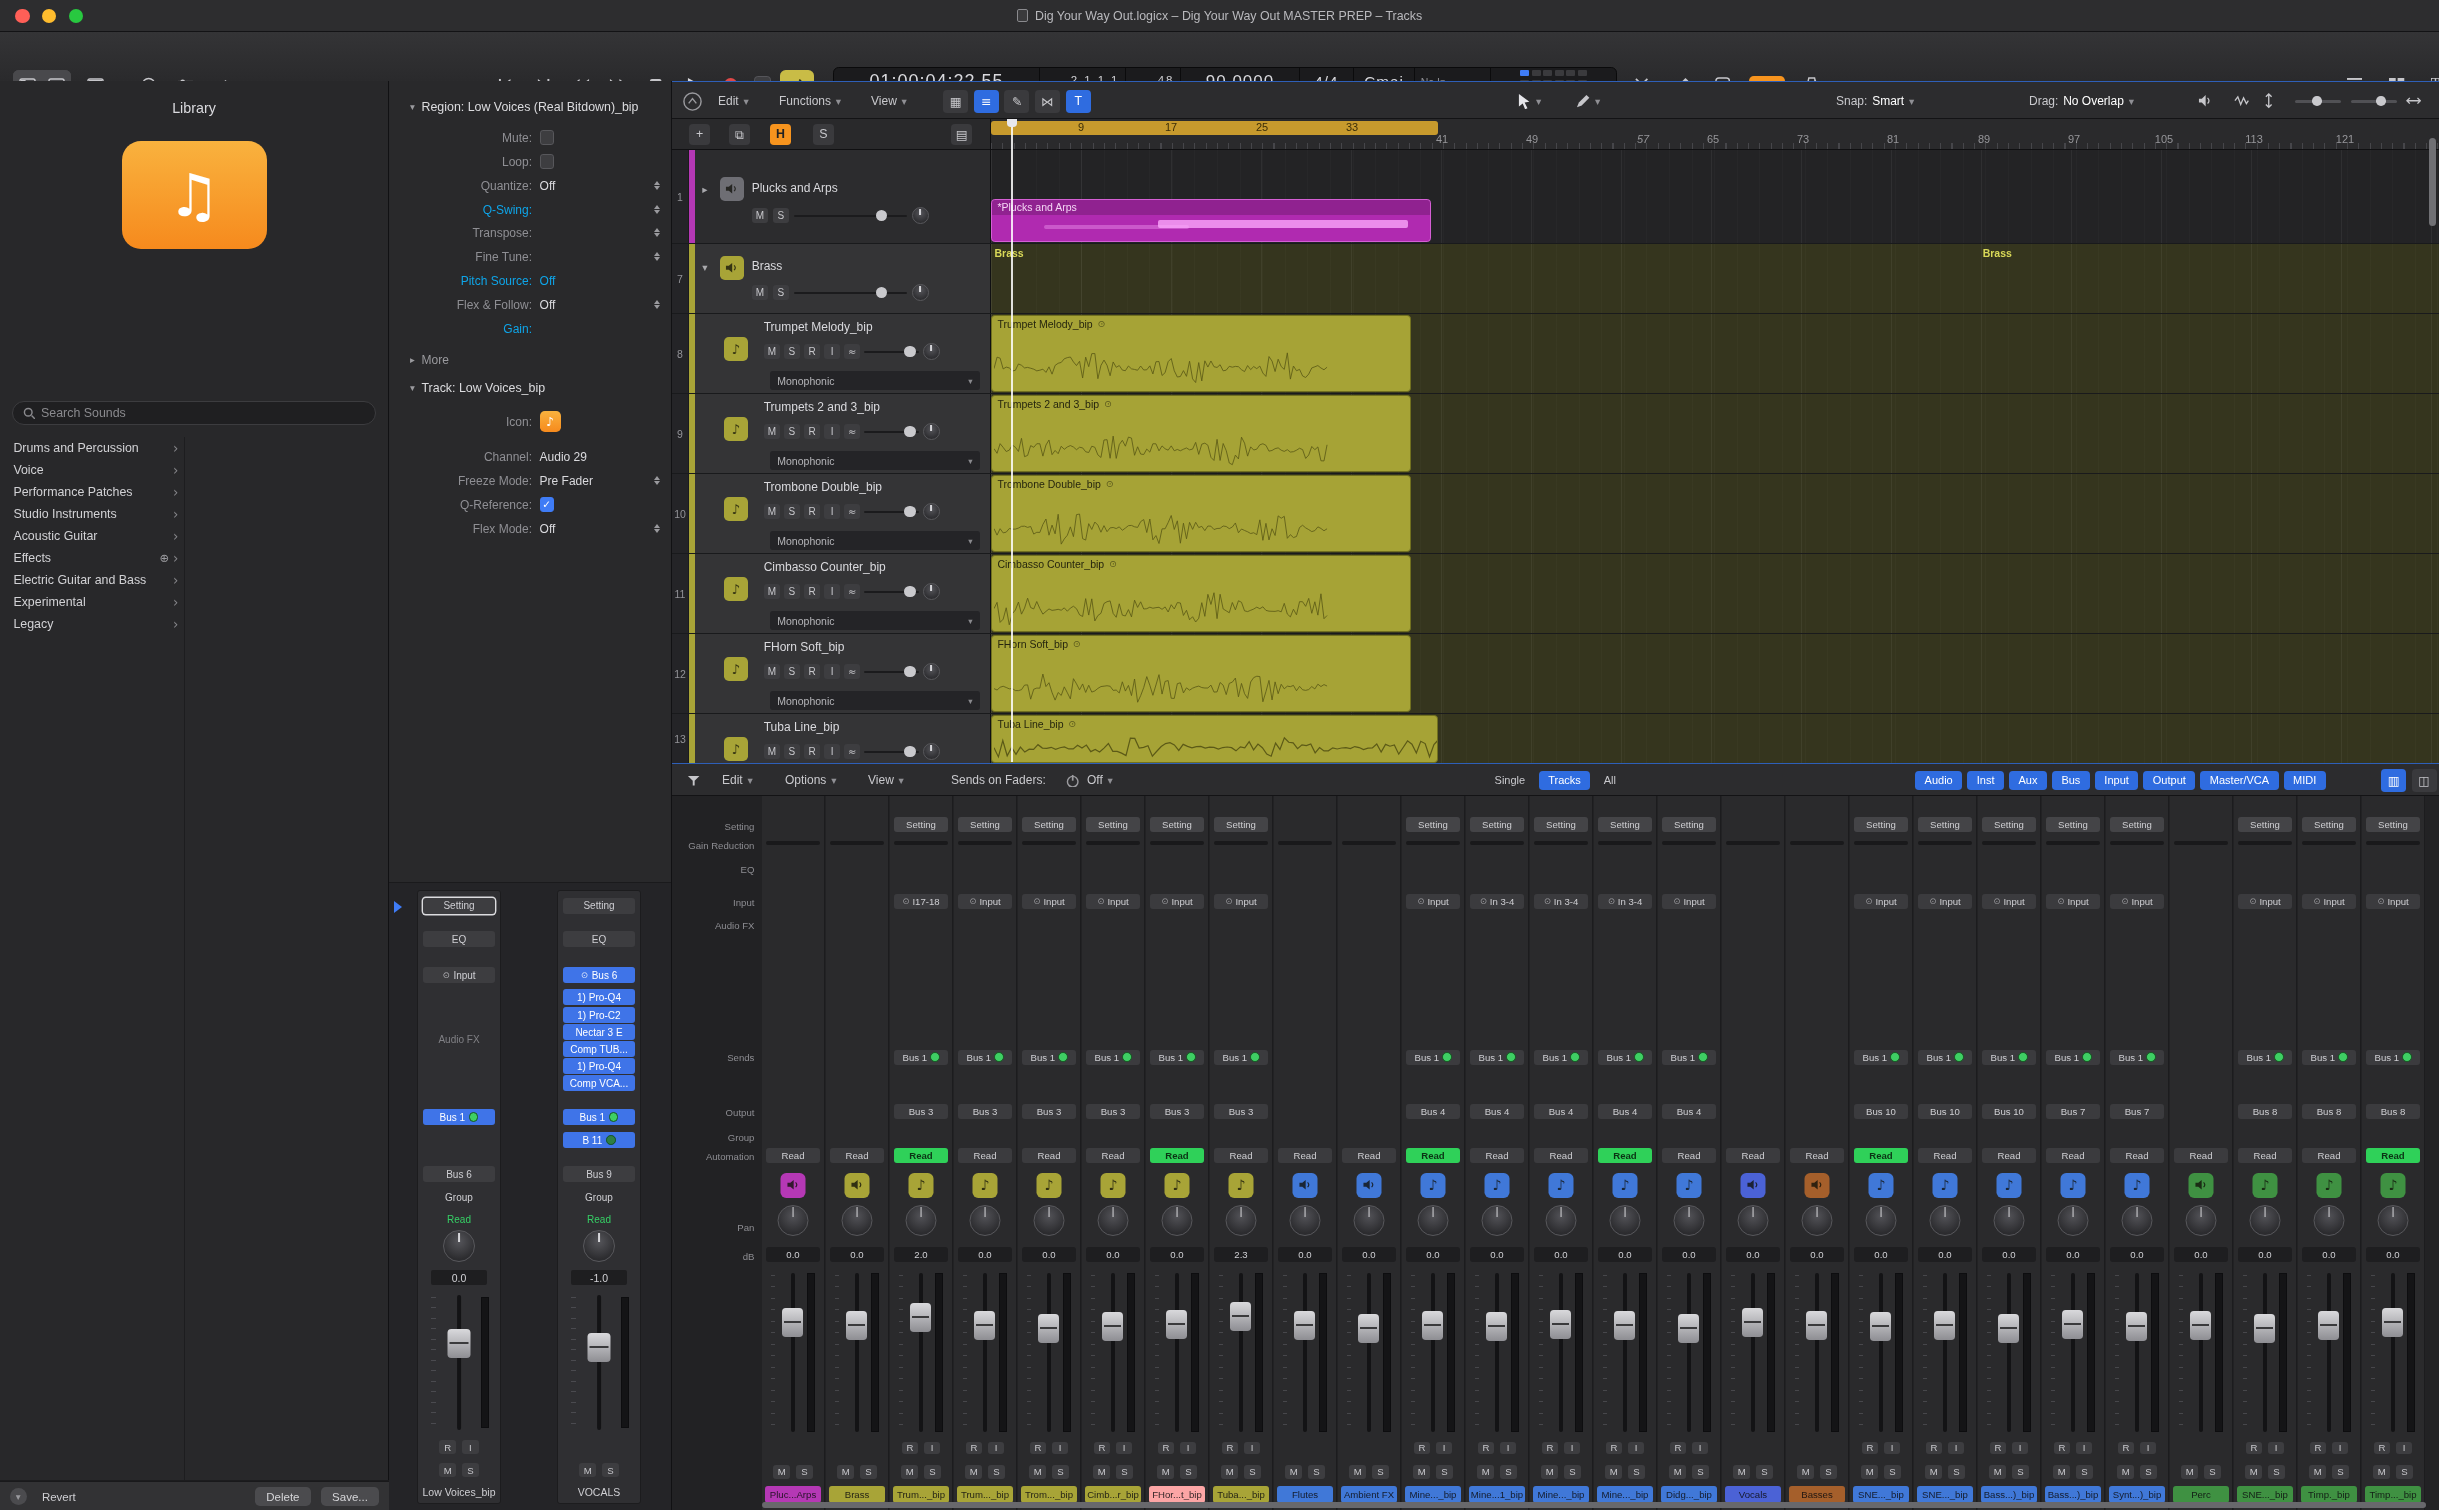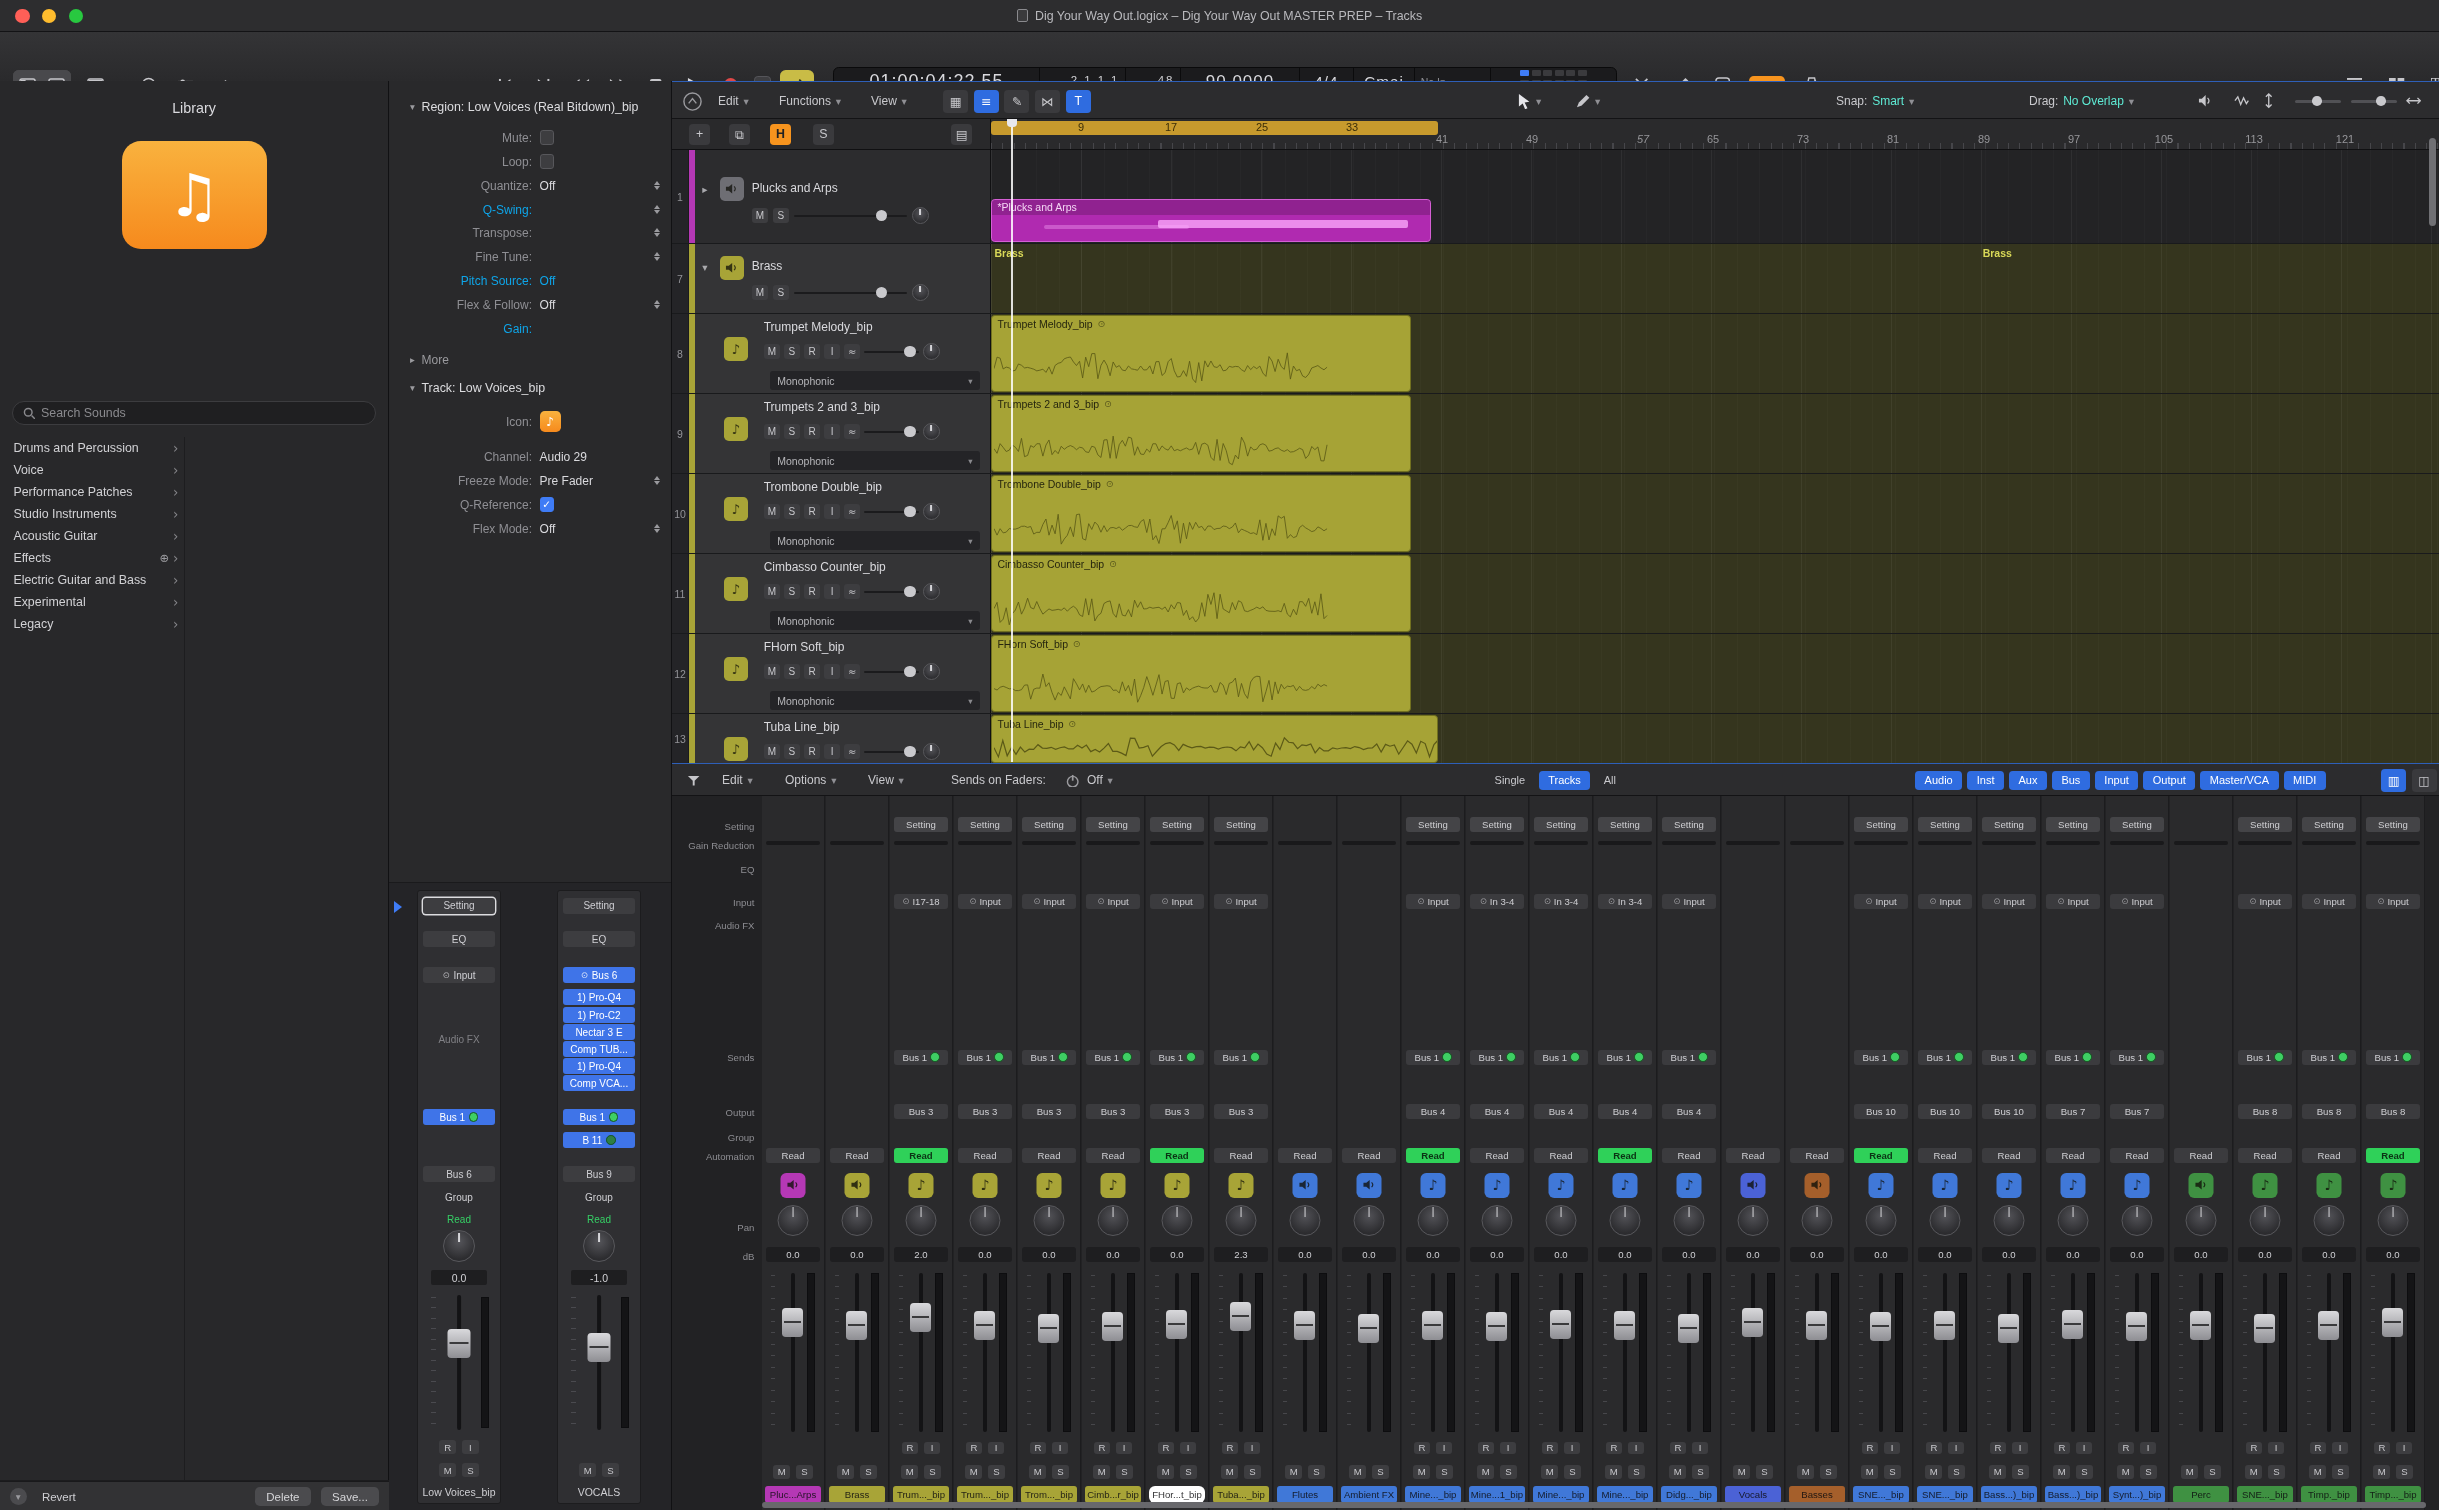--- a/index.html
+++ b/index.html
@@ -104,21 +104,21 @@
   .cs-fader .meter{position:absolute;right:11.5px;top:5.7px;bottom:5.7px;width:7.6px;background:#141416;border:1px solid #0d0d0f;}
   .cs-mini-row{position:absolute;left:0;right:0;display:flex;justify-content:center;gap:5.7px;}
   .mini{width:17px;height:14.3px;border-radius:2.9px;background:#3d3d40;color:#c8c8cc;font-size:9.6px;display:flex;align-items:center;justify-content:center;}
   .cs-name{position:absolute;left:0;right:0;text-align:center;font-size:10.5px;color:#cfcfd3;white-space:nowrap;overflow:hidden;}
   #strip-arrow{position:absolute;left:4.8px;top:820px;width:0;height:0;border-top:6.7px solid transparent;border-bottom:6.7px solid transparent;border-left:8.6px solid #3f7cf6;}
 
   
   #tracks{position:absolute;left:672px;top:81px;width:1767px;height:682px;background:#232325;}
   #tracks-toolbar{position:absolute;left:0;top:0;width:100%;height:38px;background:#2c2c2e;border-bottom:1px solid #131315;border-top:1px solid #2e5fb8;}
   .tt-item{position:absolute;top:0;height:38px;display:flex;align-items:center;gap:4.8px;font-size:12px;color:#c9c9cd;}
-  .dd-val{color:#5eead4;}
+  .dd-val{color:#ffffff;}
   .icon-sq{width:25px;height:23px;border-radius:3.8px;background:#3a3a3d;display:flex;align-items:center;justify-content:center;color:#c6c6ca;font-size:12.4px;}
   .icon-sq.blue{background:#2f6ce0;color:#fff;}
   .mini-slider{position:relative;width:46px;height:11.5px;}
   .mini-slider .g{position:absolute;left:0;right:0;top:4.8px;height:2.9px;background:#515155;border-radius:1.9px;}
   .mini-slider .k{position:absolute;top:1px;width:9.6px;height:9.6px;border-radius:50%;background:#c9c9cd;}
   #tracklist-header{position:absolute;left:0;top:38px;width:319px;height:31px;background:#29292b;border-bottom:1px solid #101012;border-right:1px solid #101012;}
   .tlh-btn{position:absolute;top:4.8px;width:21px;height:21px;border-radius:3.8px;background:#3a3a3d;color:#c9c9cd;font-size:12.4px;display:flex;align-items:center;justify-content:center;}
   .tlh-btn.orange{background:#f7941e;color:#222;font-weight:bold;}
   #ruler{position:absolute;left:319px;top:38px;width:1448px;height:31px;background:#2a2a2c;border-bottom:1px solid #101012;overflow:hidden;}
   #cycle-band{position:absolute;left:0;top:1.9px;width:447px;height:14.3px;background:#c79a2d;border-radius:2.9px;}
@@ -1338,21 +1338,21 @@
       <div class="meter"></div>
     </div>
     <div class="st-ri">
       <span class="mini">R</span>
       <span class="mini">I</span>
     </div>
     <div class="st-ms">
       <span class="mini">M</span>
       <span class="mini">S</span>
     </div>
-    <div class="st-name" style="background: #ffffff; border-radius: 6px;">FHor...t_bip</div>
+    <div class="st-name" style="background: #fca5a5;">FHor...t_bip</div>
   </div>
       <div class="strip">
     <div class="chip st-setting">Setting</div>
     <div class="st-gr"></div>
     <div class="chip st-input">
           <span class="io-o glyph">⊙</span>
           <span>Input</span>
         </div>
     <div class="chip st-send">
           <span>Bus 1</span>

